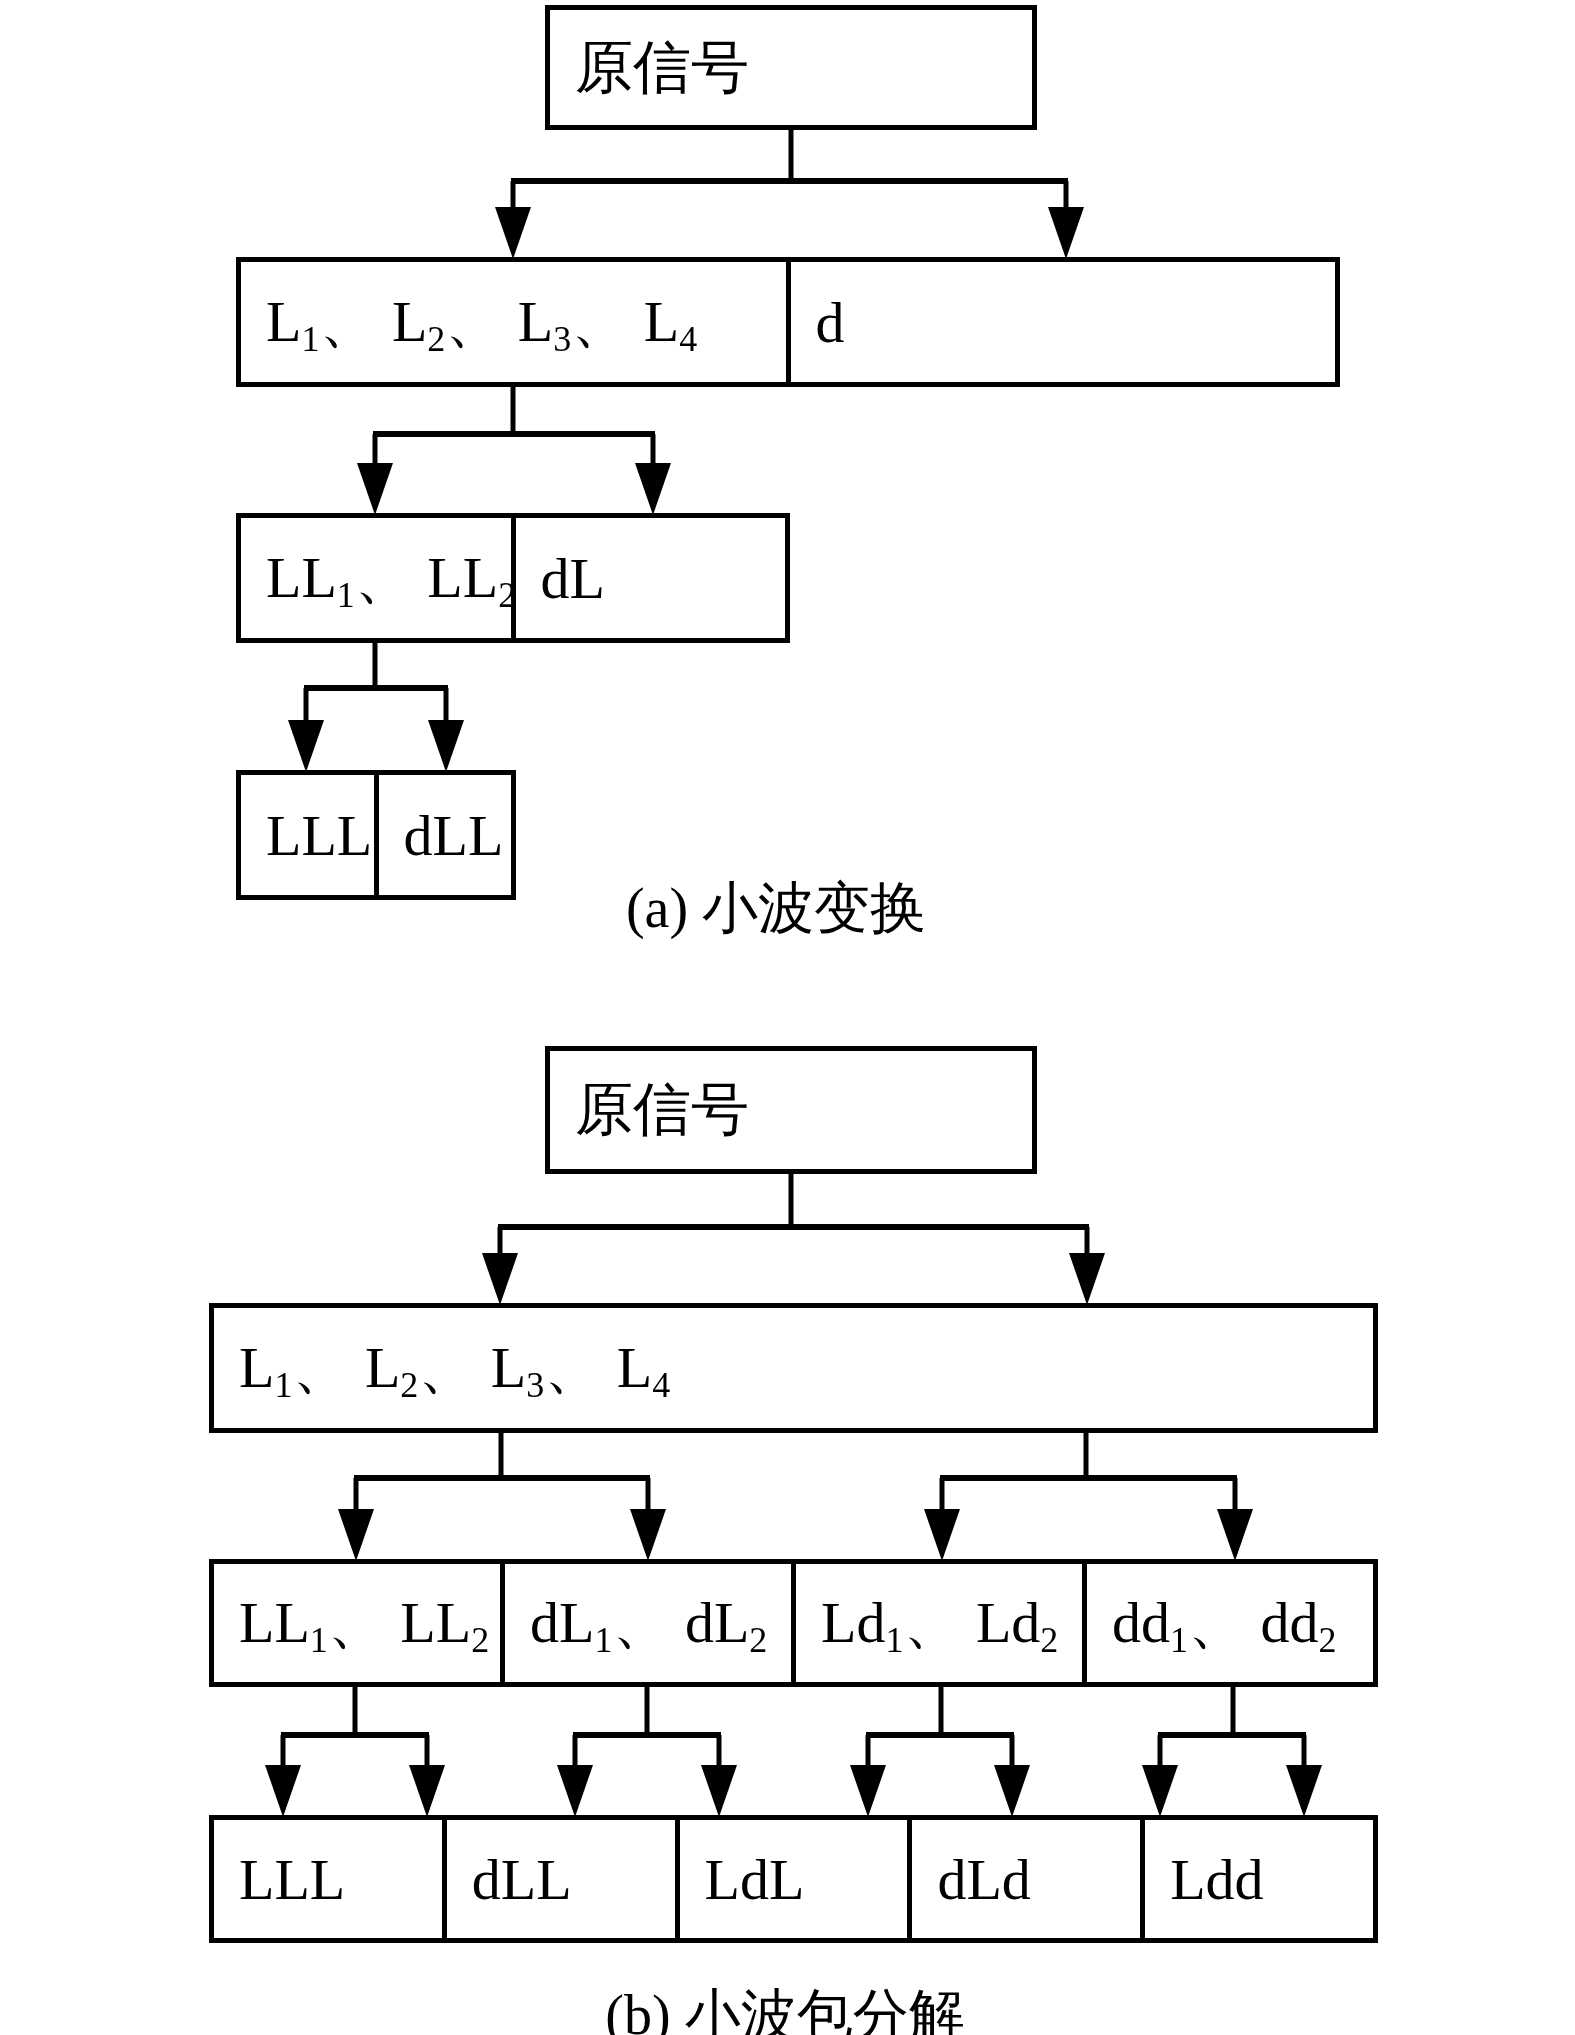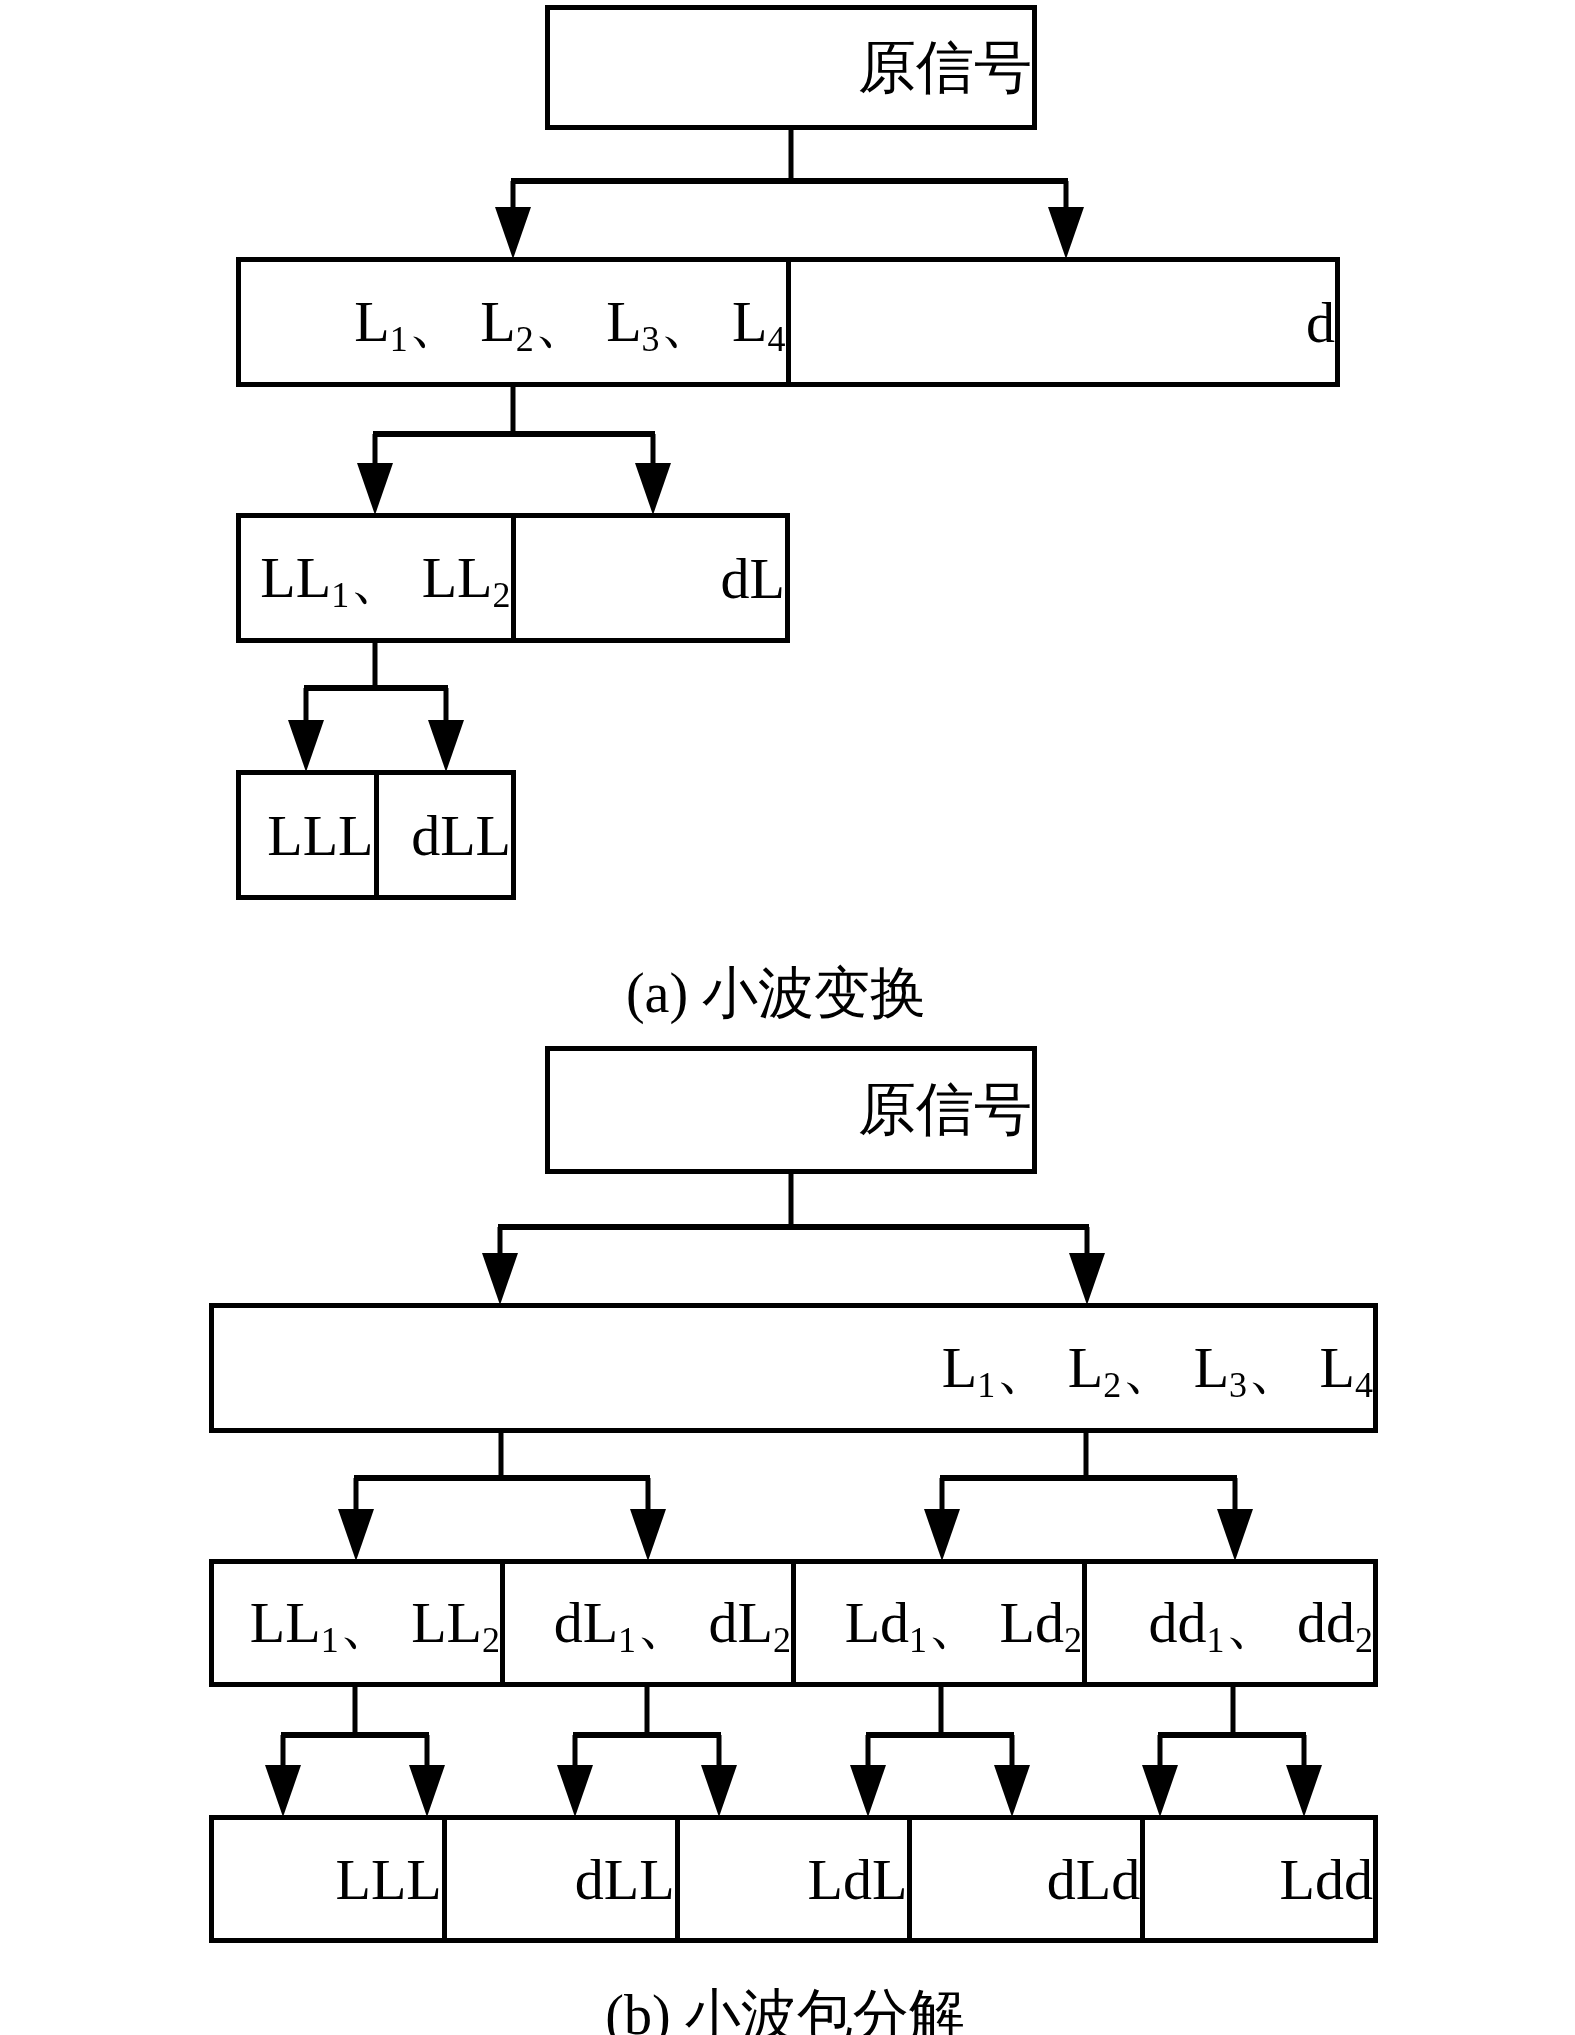--- a/index.html
+++ b/index.html
@@ -26,24 +26,25 @@
     background: #ffffff;
     box-sizing: border-box;
     display: flex;
     align-items: stretch;
   }
   .box .cell {
     flex: 1;
     border-left: 5px solid #000000;
     display: flex;
     align-items: center;
-    justify-content: flex-end;
+    justify-content: flex-start;
     font-size: 58px;
     white-space: nowrap;
     overflow: hidden;
+    padding-left: 25px;
   }
   .box .cell:first-child { border-left: none; }
   .box .cell sub { font-size: 0.62em; line-height: 0; vertical-align: -0.28em; }
   .caption {
     position: absolute;
     text-align: center;
     font-size: 56px;
     white-space: nowrap;
   }
 </style>
@@ -167,21 +168,21 @@
 
   <div class="box" style="left:236px; top:770px; width:280px; height:130px;">
     <div class="cell">
       <span>LLL</span>
     </div>
     <div class="cell">
       <span>dLL</span>
     </div>
   </div>
 
-  <div class="caption" style="left:376px; top:956px; width:800px;">(a) 小波变换</div>
+  <div class="caption" style="left:376px; top:871px; width:800px;">(a) 小波变换</div>
 
   <div class="box" style="left:545px; top:1046px; width:492px; height:128px;">
     <div class="cell">
       <span>原信号</span>
     </div>
   </div>
 
   <div class="box" style="left:209px; top:1303px; width:1169px; height:130px;">
     <div class="cell">
       <span>L<sub>1</sub>、 L<sub>2</sub>、 L<sub>3</sub>、 L<sub>4</sub></span>

